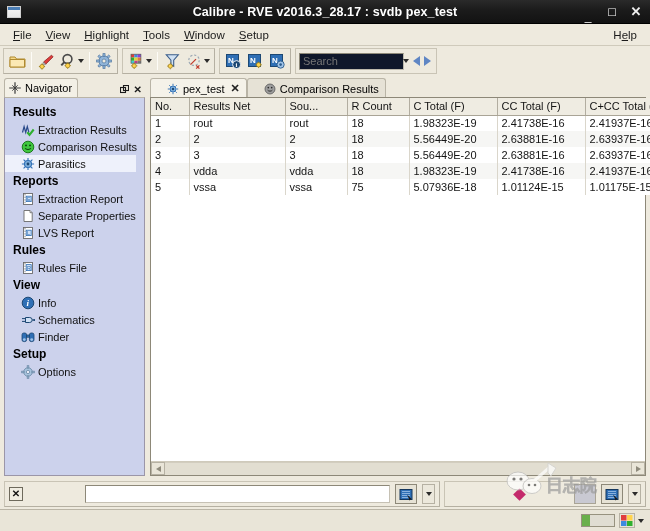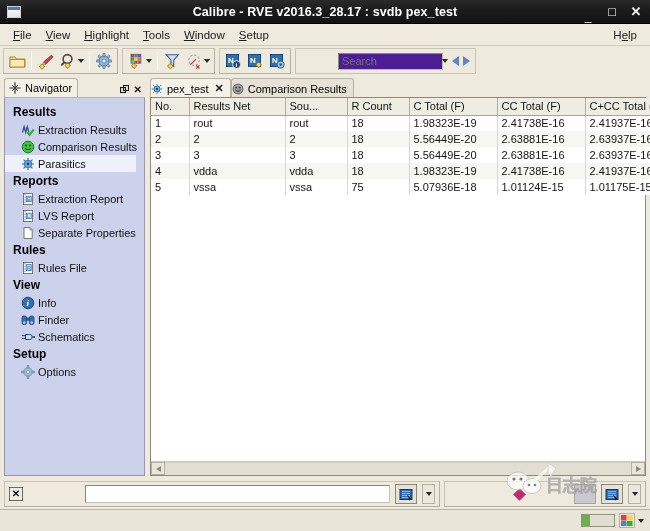--- a/index.html
+++ b/index.html
@@ -111,27 +111,26 @@
     margin-left: -1px; margin-right: 2px;
     align-self: center;
   }
   .search-wrap {
     display: flex; align-items: center; height: 26px;
     border: 1px solid #c9c4b5; background: #eeeade;
     padding: 0 3px;
   }
   .search-input {
     width: 105px; height: 17px;
-    background: #4c1d95;
+    background: #0f172a;
     border: 1px solid #8d8878;
     border-right-color: #bdb9ac; border-bottom-color: #bdb9ac;
     font-family: "Liberation Sans", sans-serif;
     font-size: 11px; color: #8a8678;
     padding: 0 3px;
-    margin-left: 39px;
   }
   .nav-tri {
     width: 0; height: 0; margin: 0 2px;
   }
   .nav-tri.left {
     border-top: 5px solid transparent;
     border-bottom: 5px solid transparent;
     border-right: 7px solid #5f86c4;
   }
   .nav-tri.right {
@@ -202,21 +201,21 @@
     flex: 1 1 auto;
     margin-left: 5px;
     display: flex; flex-direction: column;
     min-width: 0; min-height: 0;
   }
   .tabrow {
     display: flex; align-items: flex-end; height: 20px;
   }
   .tab {
     display: flex; align-items: center; gap: 4px;
-    height: 20px; padding: 0 6px 0 0;
+    height: 20px; padding: 0 6px 0 16px;
     border: 1px solid #b9b4a6; border-bottom: none;
     border-radius: 3px 3px 0 0;
     font-size: 11px;
     background: #e6e2d6;
   }
   .tab.active { background: #f5f2e9; height: 20px; }
   .tab .x { font-size: 11px; font-weight: bold; color: #222; margin-left: 2px; }
 
   .tablewrap {
     flex: 1 1 auto;
@@ -580,37 +579,37 @@
               <path d="M4 2v10" stroke="#6a6a6a" stroke-width=".8" stroke-dasharray="1.4 1.2"></path>
               <rect x="5.2" y="4.2" width="5" height="5.4" fill="#cfe0f5" stroke="#2f6fb5" stroke-width=".8"></rect>
               <text x="6" y="8.6" font-family="Liberation Sans" font-size="5.4" fill="#2f6fb5">E</text>
             </svg>
           </span>
           <span>Extraction Report</span>
         </div>
         <div class="nav-row">
           <span class="nav-ico">
             <svg class="ico-svg" width="14" height="14" viewBox="0 0 14 14">
+              <path d="M3 1.5h6l2.2 2.2v8.8H3z" fill="#ffffff" stroke="#6a6a6a" stroke-width=".9"></path>
+              <path d="M9 1.5v2.2h2.2" fill="#e4e4e4" stroke="#6a6a6a" stroke-width=".8"></path>
+            </svg>
+          </span>
+          <span>Separate Properties</span>
+        </div>
+        <div class="nav-row">
+          <span class="nav-ico">
+            <svg class="ico-svg" width="14" height="14" viewBox="0 0 14 14">
               <rect x="2.5" y="1.5" width="9" height="11" fill="#fff" stroke="#6a6a6a" stroke-width=".9"></rect>
               <path d="M4 2v10" stroke="#6a6a6a" stroke-width=".8" stroke-dasharray="1.4 1.2"></path>
               <rect x="5.2" y="4.2" width="5" height="5.4" fill="#cfe0f5" stroke="#2f6fb5" stroke-width=".8"></rect>
               <text x="6.1" y="8.6" font-family="Liberation Sans" font-size="5.4" fill="#2f6fb5">L</text>
             </svg>
           </span>
           <span>LVS Report</span>
         </div>
-        <div class="nav-row">
-          <span class="nav-ico">
-            <svg class="ico-svg" width="14" height="14" viewBox="0 0 14 14">
-              <path d="M3 1.5h6l2.2 2.2v8.8H3z" fill="#ffffff" stroke="#6a6a6a" stroke-width=".9"></path>
-              <path d="M9 1.5v2.2h2.2" fill="#e4e4e4" stroke="#6a6a6a" stroke-width=".8"></path>
-            </svg>
-          </span>
-          <span>Separate Properties</span>
-        </div>
 
         <div class="nav-section">Rules</div>
         <div class="nav-row">
           <span class="nav-ico">
             <svg class="ico-svg" width="14" height="14" viewBox="0 0 14 14">
               <rect x="2.5" y="1.5" width="9" height="11" fill="#fff" stroke="#6a6a6a" stroke-width=".9"></rect>
               <path d="M4 2v10" stroke="#6a6a6a" stroke-width=".8" stroke-dasharray="1.4 1.2"></path>
               <rect x="5.2" y="3.6" width="5" height="6" fill="#cfe0f5" stroke="#2f6fb5" stroke-width=".8"></rect>
               <text x="6" y="8.5" font-family="Liberation Sans" font-size="5.4" fill="#2f6fb5">R</text>
             </svg>
@@ -620,44 +619,44 @@
 
         <div class="nav-section">View</div>
         <div class="nav-row">
           <span class="nav-ico">
             <svg class="ico-svg" width="14" height="14" viewBox="0 0 14 14">
               <circle cx="7" cy="7" r="5.8" fill="#2f6fb5" stroke="#1d4873" stroke-width="1"></circle>
               <text x="5.6" y="10.3" font-family="Liberation Serif" font-size="9" font-weight="bold" fill="#fff" font-style="italic">i</text>
             </svg>
           </span>
           <span>Info</span>
+        </div>
+        <div class="nav-row">
+          <span class="nav-ico">
+            <svg class="ico-svg" width="14" height="14" viewBox="0 0 14 14">
+              <path d="M4.5 4.5h4.2a2.5 2.5 0 010 5H4.5z" fill="#cfe0f5" stroke="#1d4873" stroke-width="1"></path>
+              <path d="M1 5.6h3.5M1 8.4h3.5M11.2 7H13.5" stroke="#1d4873" stroke-width="1"></path>
+              <circle cx="13.2" cy="7" r="1" fill="#1d4873"></circle>
+            </svg>
+          </span>
+          <span>Schematics</span>
         </div>
         <div class="nav-row">
           <span class="nav-ico">
             <svg class="ico-svg" width="14" height="14" viewBox="0 0 14 14">
               <g fill="#2f6fb5" stroke="#1d4873" stroke-width=".8">
                 <rect x="1" y="3" width="4.6" height="8.6" rx="1.8"></rect>
                 <rect x="8.4" y="3" width="4.6" height="8.6" rx="1.8"></rect>
                 <rect x="5.4" y="5" width="3.2" height="2.2"></rect>
               </g>
               <circle cx="3.3" cy="9.6" r="1.4" fill="#9fc3e8"></circle>
               <circle cx="10.7" cy="9.6" r="1.4" fill="#9fc3e8"></circle>
             </svg>
           </span>
           <span>Finder</span>
-        </div>
-        <div class="nav-row">
-          <span class="nav-ico">
-            <svg class="ico-svg" width="14" height="14" viewBox="0 0 14 14">
-              <path d="M4.5 4.5h4.2a2.5 2.5 0 010 5H4.5z" fill="#cfe0f5" stroke="#1d4873" stroke-width="1"></path>
-              <path d="M1 5.6h3.5M1 8.4h3.5M11.2 7H13.5" stroke="#1d4873" stroke-width="1"></path>
-              <circle cx="13.2" cy="7" r="1" fill="#1d4873"></circle>
-            </svg>
-          </span>
-          <span>Schematics</span>
         </div>
 
         <div class="nav-section">Setup</div>
         <div class="nav-row">
           <span class="nav-ico">
             <svg class="ico-svg" width="14" height="14" viewBox="0 0 14 14">
               <g fill="#a8c4dd" stroke="#6b89a6" stroke-width=".8">
                 <circle cx="7" cy="7" r="4.3"></circle>
                 <rect x="6.2" y=".7" width="1.6" height="2.4"></rect>
                   <rect x="6.2" y="10.9" width="1.6" height="2.4"></rect>

